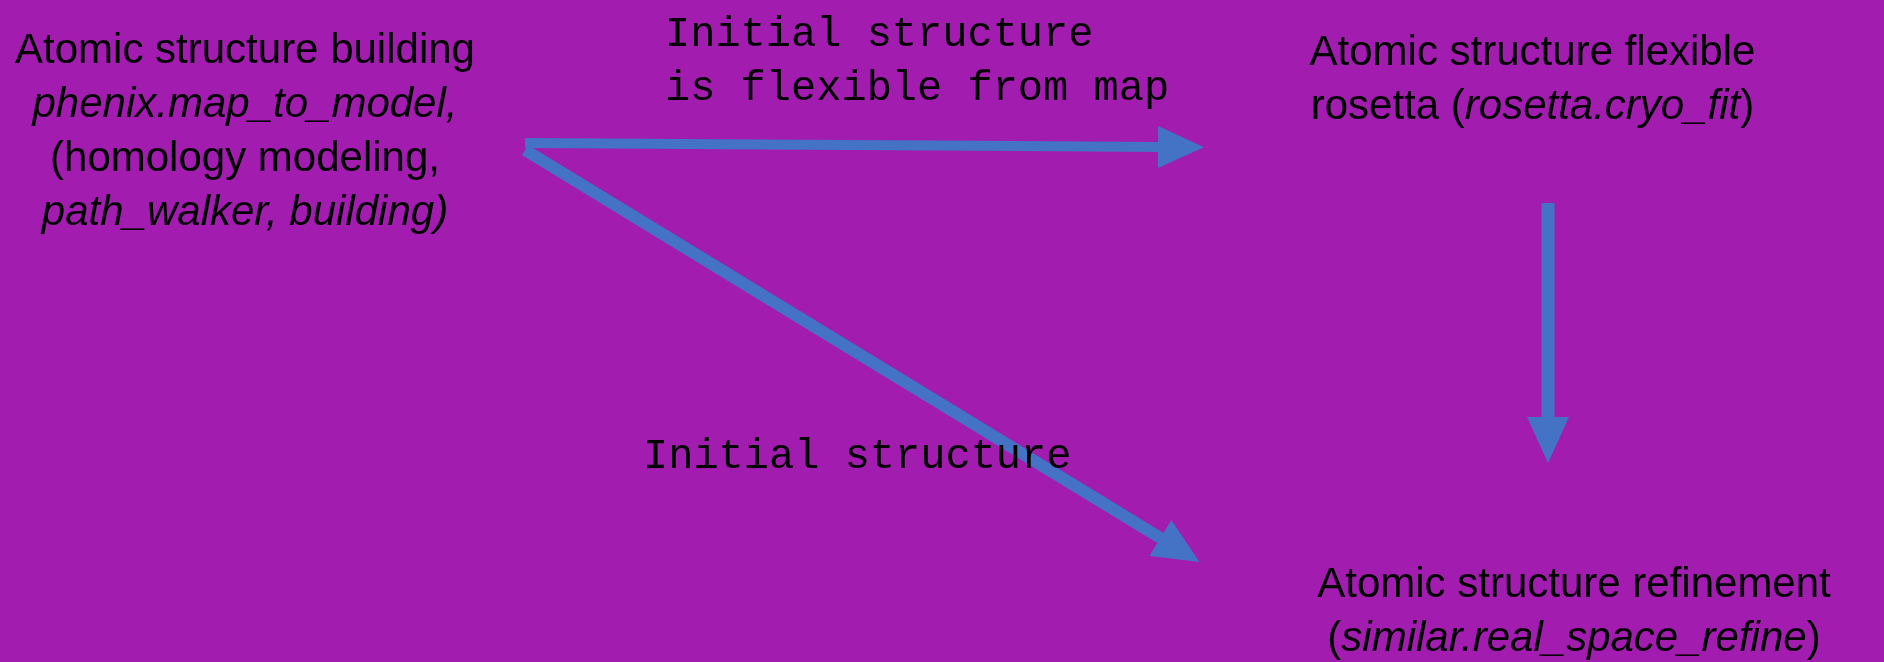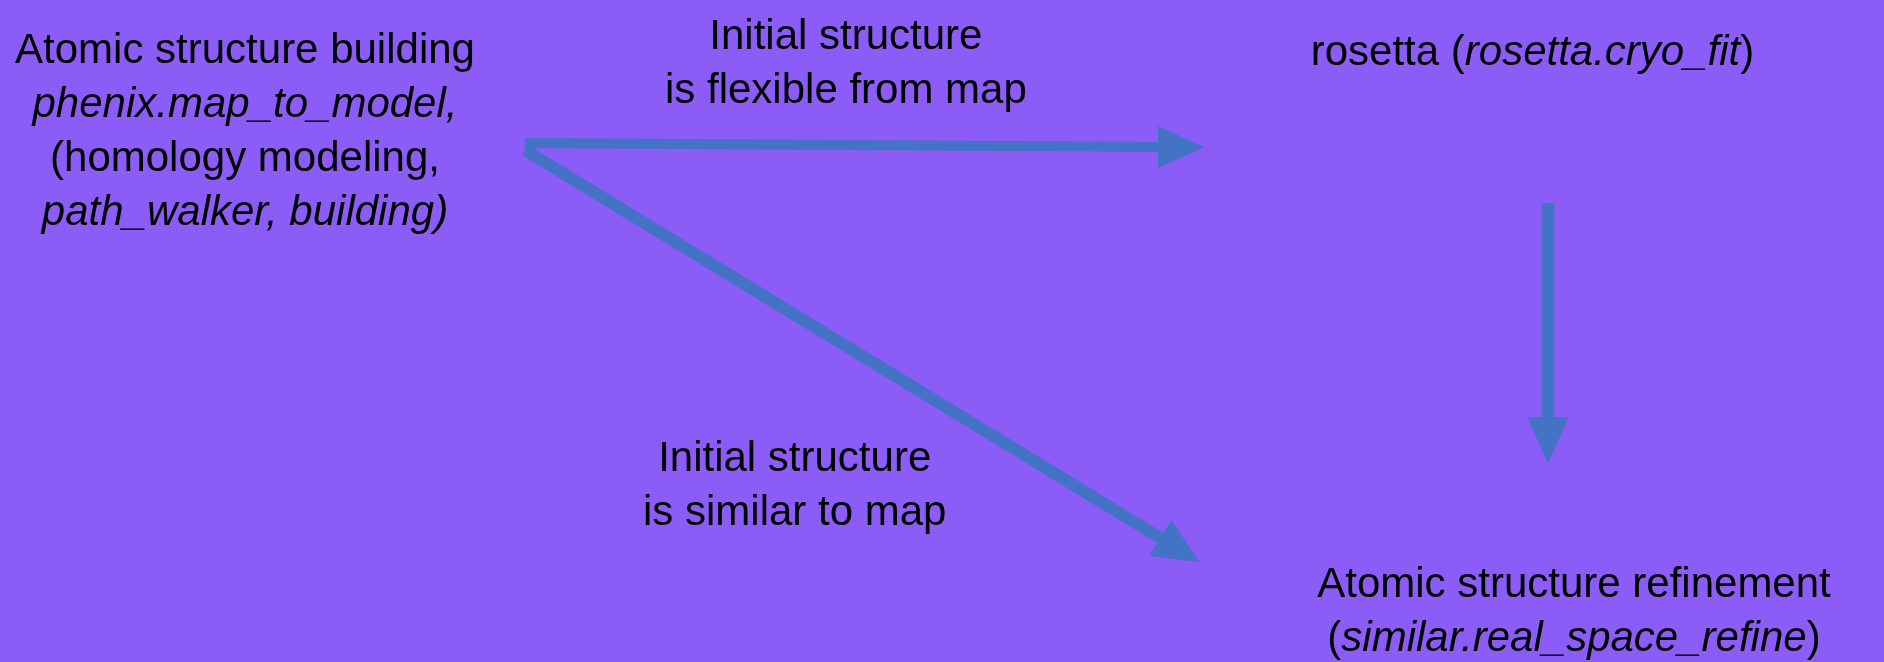--- a/index.html
+++ b/index.html
@@ -4,40 +4,40 @@
 <style>
   html, body {
     margin: 0;
     padding: 0;
     background: #ffffff;
   }
   .canvas {
     position: relative;
     width: 1884px;
     height: 662px;
-    background: #8b5cf6;
+    background: #a21caf;
     overflow: hidden;
     font-family: "Liberation Sans", "DejaVu Sans", sans-serif;
     color: #000000;
   }
   .arrows-svg {
     position: absolute;
     left: 0;
     top: 0;
     width: 1884px;
     height: 662px;
   }
   .node, .edge-label {
     position: absolute;
     font-size: 42px;
     line-height: 54px;
     white-space: nowrap;
   }
   .center { text-align: center; }
-  .left   { text-align: center; }
+  .left   { text-align: left; font-family: Liberation Mono, monospace; }
   .italic { font-style: italic; }
 
   
   .node-building   { left: 5px;    top: 22px;  width: 480px; }
   .label-different { left: 665px;  top: 8px; }
   .node-fitting    { left: 1295px; top: 24px;  width: 475px; }
   .label-similar   { left: 643px;  top: 430px; }
   .node-refinement { left: 1268px; top: 556px; width: 612px; }
 </style>
 </head>
@@ -65,28 +65,28 @@
     <div class="line">(homology modeling,</div>
     <div class="line italic">path_walker, building)</div>
   </div>
 
   <div class="edge-label left label-different">
     <div class="line">Initial structure</div>
     <div class="line">is flexible from map</div>
   </div>
 
   <div class="node center node-fitting">
+    <div class="line">Atomic structure flexible</div>
     <div class="line">
       <span>rosetta (</span><span class="italic">rosetta.cryo_fit</span><span>)</span>
     </div>
   </div>
 
   <div class="edge-label left label-similar">
     <div class="line">Initial structure</div>
-    <div class="line">is similar to map</div>
   </div>
 
   <div class="node center node-refinement">
     <div class="line">Atomic structure refinement</div>
     <div class="line">
       <span>(</span><span class="italic">similar.real_space_refine</span><span>)</span>
     </div>
   </div>
 
 </div>

